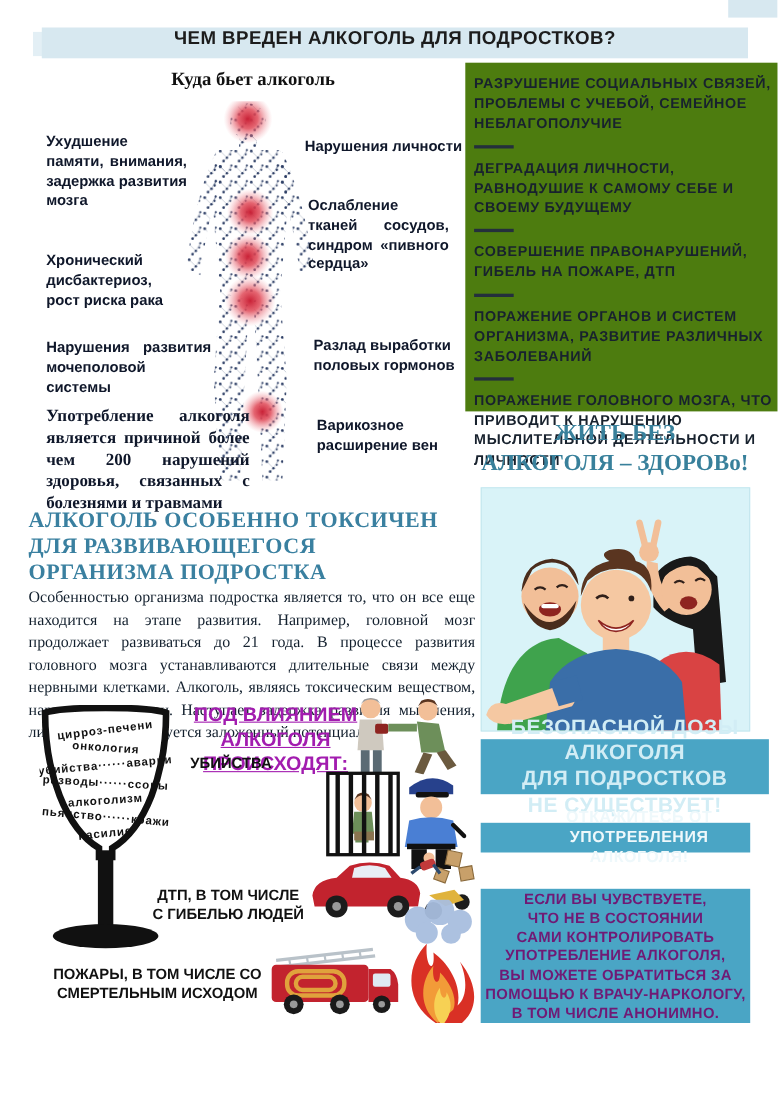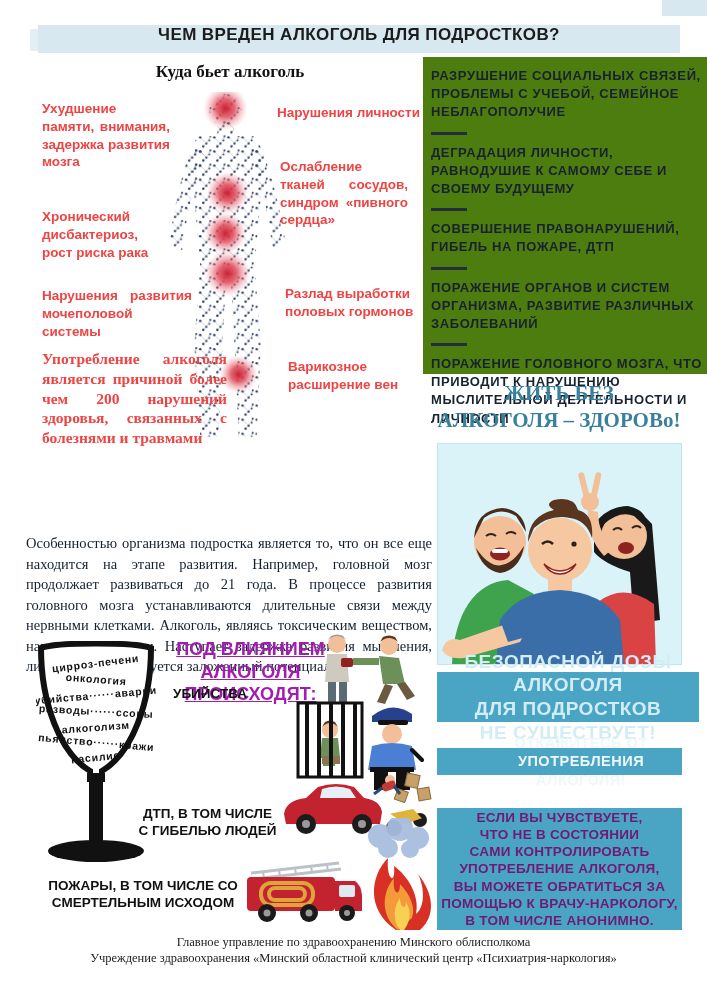--- a/index.html
+++ b/index.html
@@ -12,21 +12,21 @@
   .corner-sq{left:662px;top:0;width:45px;height:16px;background:#d7e8f0;}
   .title-step{left:30px;top:29px;width:12px;height:22px;background:#e3eff5;}
   .title-bar{left:38px;top:25px;width:642px;height:28px;background:#d7e8f0;
              display:flex;align-items:flex-start;justify-content:center;}
   .title-bar span{font-weight:bold;font-size:17px;letter-spacing:.4px;color:#1c1c1c;}
 
   
   .fig-title{left:120px;top:62px;width:220px;text-align:center;
              font-family:"Liberation Serif",serif;font-weight:bold;font-size:17px;color:#111;}
   .fig-svg{left:140px;top:92px;}
-  .flabel{font-weight:bold;font-size:13.5px;line-height:1.32;color:#ef4444;text-align:justify;}
+  .flabel{font-weight:bold;font-size:13.5px;line-height:1.32;color:#0f172a;text-align:justify;margin-top:20px;}
   .fl-0{left:42px;top:100px;width:128px;}
   .fl-1{left:42px;top:208px;width:122px;}
   .fl-2{left:42px;top:287px;width:150px;}
   .fl-3{left:42px;top:349px;width:185px;font-family:"Liberation Serif",serif;font-size:15.5px;line-height:1.28;}
   .fr-0{left:277px;top:104px;width:145px;text-align:left;}
   .fr-1{left:280px;top:158px;width:128px;}
   .fr-2{left:285px;top:285px;width:135px;text-align:left;}
   .fr-3{left:288px;top:358px;width:120px;text-align:left;}
 
   
@@ -186,20 +186,23 @@
   <div class="abs callout co-2 pre">ОТКАЖИТЕСЬ ОТ
 УПОТРЕБЛЕНИЯ АЛКОГОЛЯ!</div>
   <div class="abs callout co-3 pre">ЕСЛИ ВЫ ЧУВСТВУЕТЕ,
 ЧТО НЕ В СОСТОЯНИИ
 САМИ КОНТРОЛИРОВАТЬ
 УПОТРЕБЛЕНИЕ АЛКОГОЛЯ,
 ВЫ МОЖЕТЕ ОБРАТИТЬСЯ ЗА
 ПОМОЩЬЮ К ВРАЧУ-НАРКОЛОГУ,
 В ТОМ ЧИСЛЕ АНОНИМНО.</div>
 
+  <div class="abs intro-h pre">АЛКОГОЛЬ ОСОБЕННО ТОКСИЧЕН
+ДЛЯ РАЗВИВАЮЩЕГОСЯ
+ОРГАНИЗМА ПОДРОСТКА</div>
   <div class="abs intro-p">Особенностью организма подростка является то, что он все еще находится на этапе развития. Например, головной мозг продолжает развиваться до 21 года. В процессе развития головного мозга устанавливаются длительные связи между нервными клетками. Алкоголь, являясь токсическим веществом, нарушает эти связи. Наступает задержка развития мышления, личности, не реализуется заложенный потенциал.</div>
 
   <svg class="abs glass-svg" width="120" height="232" viewBox="0 0 120 232">
     <path d="M5,7 C20,1 100,1 115,7 C115,62 96,112 66,130 L66,138 L54,138 L54,130 C24,112 5,62 5,7 Z" fill="#ffffff" stroke="#111111" stroke-width="6"></path>
     <rect x="53" y="132" width="14" height="74" fill="#111111"></rect>
     <ellipse cx="60" cy="210" rx="48" ry="11" fill="#111111"></ellipse>
     <g font-family="Liberation Sans, sans-serif" font-size="10.5" font-weight="bold" fill="#111111" text-anchor="middle" letter-spacing="0.8">
       <text x="60" y="26" transform="rotate(-7 60 26)">цирроз-печени</text>
       <text x="60" y="42" transform="rotate(4 60 42)">онкология</text>
       <text x="60" y="58" transform="rotate(-5 60 58)">убийства······аварии</text>
@@ -318,18 +321,14 @@
         <circle cx="42" cy="10" r="13"></circle>
         <circle cx="60" cy="20" r="11"></circle>
       <circle cx="30" cy="30" r="10"></circle>
         <circle cx="52" cy="31" r="9"></circle>
     </g>
     <path d="M38,112 C8,92 12,58 30,40 C28,62 38,68 36,48 C50,58 62,78 58,96 C68,88 66,68 60,56 C76,76 78,98 62,112 Z" fill="#d93025"></path>
     <path d="M40,112 C22,98 24,74 36,60 C34,76 42,80 42,66 C52,76 58,90 54,100 Z" fill="#f29b38"></path>
     <path d="M42,112 C34,102 36,88 42,80 C42,90 48,92 48,84 C54,94 52,104 46,112 Z" fill="#f7d154"></path>
   </svg>
 
-  <div class="abs footer">
-    <div>Главное управление по здравоохранению Минского облисполкома</div>
-    <div>Учреждение здравоохранения «Минский областной клинический центр «Психиатрия-наркология»</div>
-  </div>
 
 </div>
 
 </body></html>

